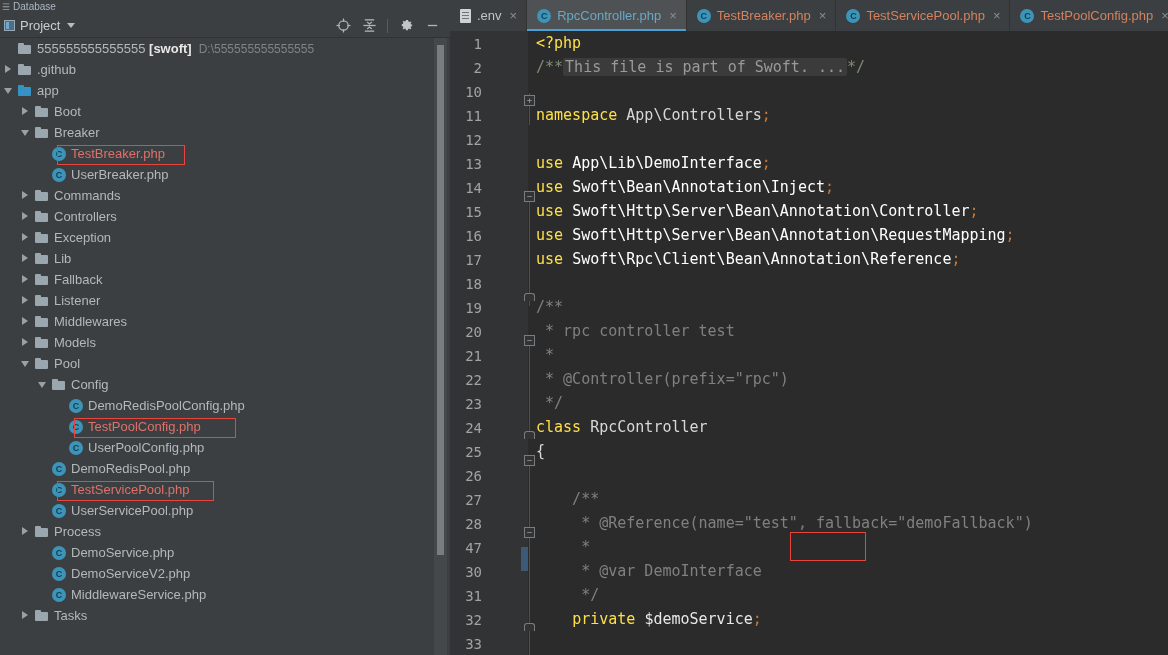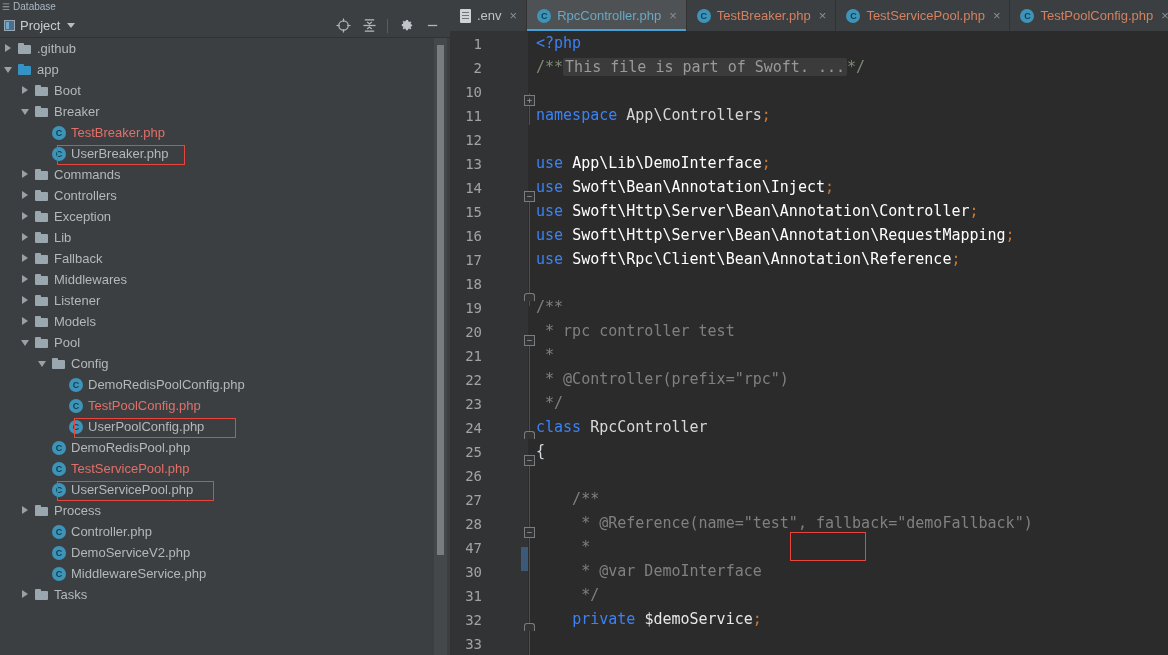--- a/index.html
+++ b/index.html
@@ -179,21 +179,21 @@
   }
   .change-marker {
     position:absolute; left:71px; width:7px; height:24px; background:#3c5a78;
   }
   .code {
     position:absolute; left:86px; top:0; right:0; height:624px;
     font-family:"DejaVu Sans Mono", monospace; font-size:15px;
     white-space:pre; color:#a9b7c6;
   }
   .code .line { position:absolute; left:0; height:24px; line-height:24px; white-space:pre;}
-  .kw { color:#3b82f6; }
+  .kw { color:#fde047; }
   .plain { color:#d8d8d8; }
   .cmt { color:#7e8b75; }
   .cmtg { color:#808080; }
   .semi { color:#cc7832; }
   .fold-collapsed {
     background:#3b3b3b; color:#9a9a9a; padding:0 2px; border-radius:2px;
   }
   .var { color:#e8e8e8; }
   .usepath { color:#ffffff; }
   .watermark {
@@ -251,20 +251,27 @@
         <span class="ptool">
           <svg width="15" height="15" viewBox="0 0 16 16">
             <line x1="3" y1="8" x2="13" y2="8" stroke="#b0b5b9" stroke-width="1.4"></line>
           </svg>
         </span>
       </div>
     </div>
 
     <div class="tree" id="tree">
         <div class="row" style="padding-left: 4px;">
+          <span class="arrow none"></span>
+          <span style="width: 5px; flex: 0 0 5px;"></span>
+          <span class="folder"></span>
+          <span class="lbl proj">555555555555555<b> [swoft]</b></span>
+          <span class="lbl path">D:\555555555555555</span>
+        </div>
+        <div class="row" style="padding-left: 4px;">
           <span class="arrow right"></span>
           <span style="width: 5px; flex: 0 0 5px;"></span>
           <span class="folder"></span>
           <span class="lbl proj">.github</span>
         </div>
         <div class="row" style="padding-left: 4px;">
           <span class="arrow down"></span>
           <span style="width: 5px; flex: 0 0 5px;"></span>
           <span class="folder blue"></span>
           <span class="lbl proj">app</span>
@@ -320,32 +327,32 @@
         <div class="row" style="padding-left: 21px;">
           <span class="arrow right"></span>
           <span style="width: 5px; flex: 0 0 5px;"></span>
           <span class="folder"></span>
           <span class="lbl proj">Fallback</span>
         </div>
         <div class="row" style="padding-left: 21px;">
           <span class="arrow right"></span>
           <span style="width: 5px; flex: 0 0 5px;"></span>
           <span class="folder"></span>
+          <span class="lbl proj">Listener</span>
+        </div>
+        <div class="row" style="padding-left: 21px;">
+          <span class="arrow right"></span>
+          <span style="width: 5px; flex: 0 0 5px;"></span>
+          <span class="folder"></span>
           <span class="lbl proj">Middlewares</span>
         </div>
         <div class="row" style="padding-left: 21px;">
           <span class="arrow right"></span>
           <span style="width: 5px; flex: 0 0 5px;"></span>
           <span class="folder"></span>
-          <span class="lbl proj">Listener</span>
-        </div>
-        <div class="row" style="padding-left: 21px;">
-          <span class="arrow right"></span>
-          <span style="width: 5px; flex: 0 0 5px;"></span>
-          <span class="folder"></span>
           <span class="lbl proj">Models</span>
         </div>
         <div class="row" style="padding-left: 21px;">
           <span class="arrow down"></span>
           <span style="width: 5px; flex: 0 0 5px;"></span>
           <span class="folder"></span>
           <span class="lbl proj">Pool</span>
         </div>
         <div class="row" style="padding-left: 38px;">
           <span class="arrow down"></span>
@@ -392,21 +399,21 @@
         <div class="row" style="padding-left: 21px;">
           <span class="arrow right"></span>
           <span style="width: 5px; flex: 0 0 5px;"></span>
           <span class="folder"></span>
           <span class="lbl proj">Process</span>
         </div>
         <div class="row" style="padding-left: 38px;">
           <span class="arrow none"></span>
           <span style="width: 5px; flex: 0 0 5px;"></span>
           <span class="phpicon">C</span>
-          <span class="lbl file">Controller.php</span>
+          <span class="lbl file">DemoService.php</span>
         </div>
         <div class="row" style="padding-left: 38px;">
           <span class="arrow none"></span>
           <span style="width: 5px; flex: 0 0 5px;"></span>
           <span class="phpicon">C</span>
           <span class="lbl file">DemoServiceV2.php</span>
         </div>
         <div class="row" style="padding-left: 38px;">
           <span class="arrow none"></span>
           <span style="width: 5px; flex: 0 0 5px;"></span>

